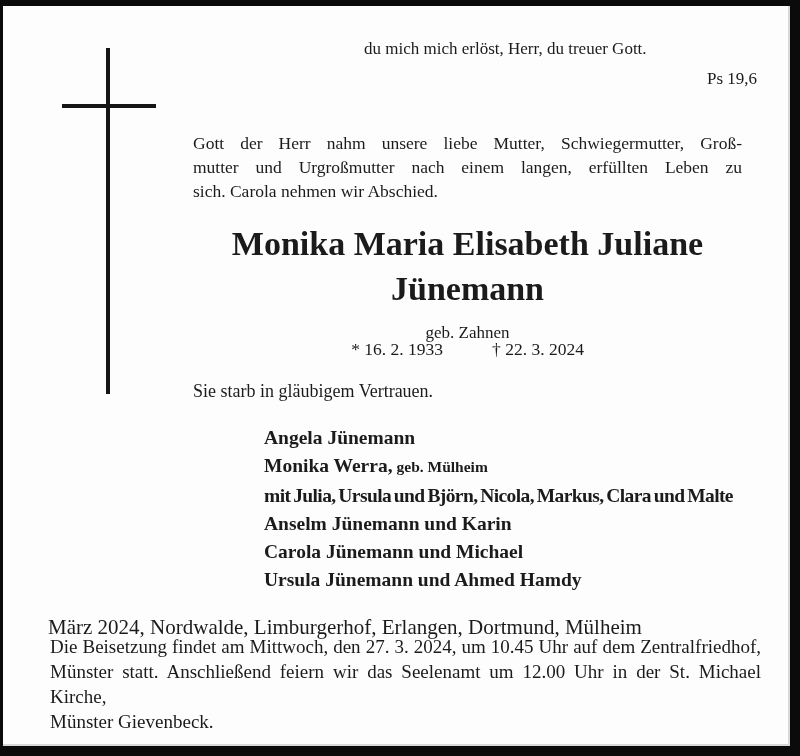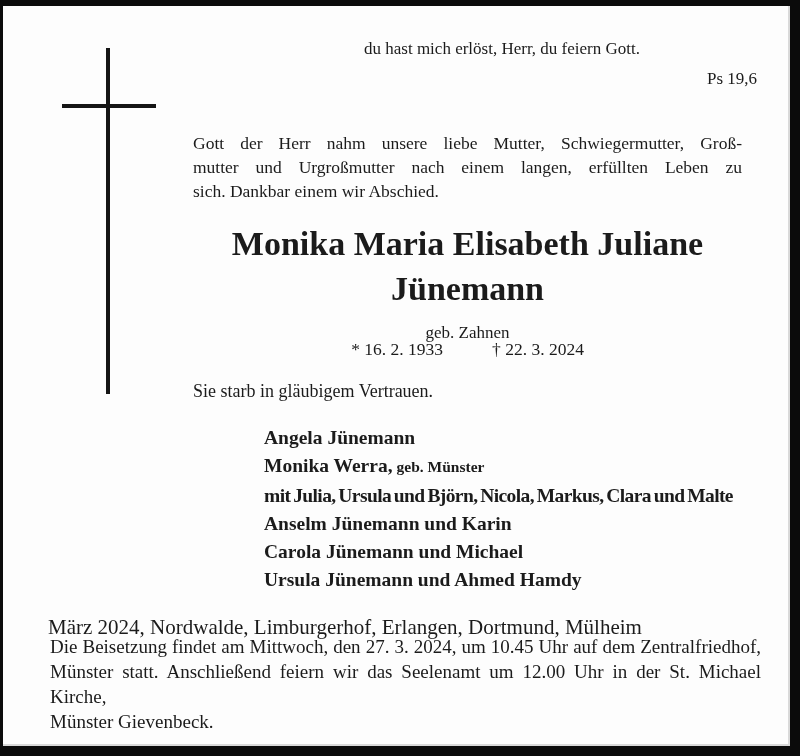--- a/index.html
+++ b/index.html
@@ -57,46 +57,46 @@
 <body>
 
 <div class="frame"></div>
 
 <div class="abs cross">
   <div class="v"></div>
   <div class="h"></div>
 </div>
 
 <div class="abs quote">
-  <div>du hast mich erlöst, Herr, du feiern Gott.</div>
+  <div>du mich mich erlöst, Herr, du treuer Gott.</div>
   <div class="source">Ps 19,6</div>
 </div>
 
 <div class="abs intro">
   <div class="jline">Gott der Herr nahm unsere liebe Mutter, Schwiegermutter, Groß-</div>
   <div class="jline">mutter und Urgroßmutter nach einem langen, erfüllten Leben zu</div>
-  <div>sich. Dankbar einem wir Abschied.</div>
+  <div>sich. Carola nehmen wir Abschied.</div>
 </div>
 
 <div class="abs name">
   <div>Monika Maria Elisabeth Juliane</div>
   <div>Jünemann</div>
 </div>
 
 <div class="abs maiden">geb. Zahnen</div>
 
 <div class="abs dates">
   <span class="birth">* 16. 2. 1933</span><span class="death">† 22. 3. 2024</span>
 </div>
 
 <div class="abs faith">Sie starb in gläubigem Vertrauen.</div>
 
 <div class="abs mourners">
   <div><span>Angela Jünemann</span></div>
-  <div><span>Monika Werra,</span><span class="suffix">geb. Münster</span></div>
+  <div><span>Monika Werra,</span><span class="suffix">geb. Mülheim</span></div>
   <div class="condensed"><span>mit Julia, Ursula und Björn, Nicola, Markus, Clara und Malte</span></div>
   <div><span>Anselm Jünemann und Karin</span></div>
   <div><span>Carola Jünemann und Michael</span></div>
   <div><span>Ursula Jünemann und Ahmed Hamdy</span></div>
 </div>
 
 <div class="abs places">März 2024, Nordwalde, Limburgerhof, Erlangen, Dortmund, Mülheim</div>
 
 <div class="abs funeral">
   <div class="jline">Die Beisetzung findet am Mittwoch, den 27. 3. 2024, um 10.45 Uhr auf dem Zentralfriedhof,</div>

